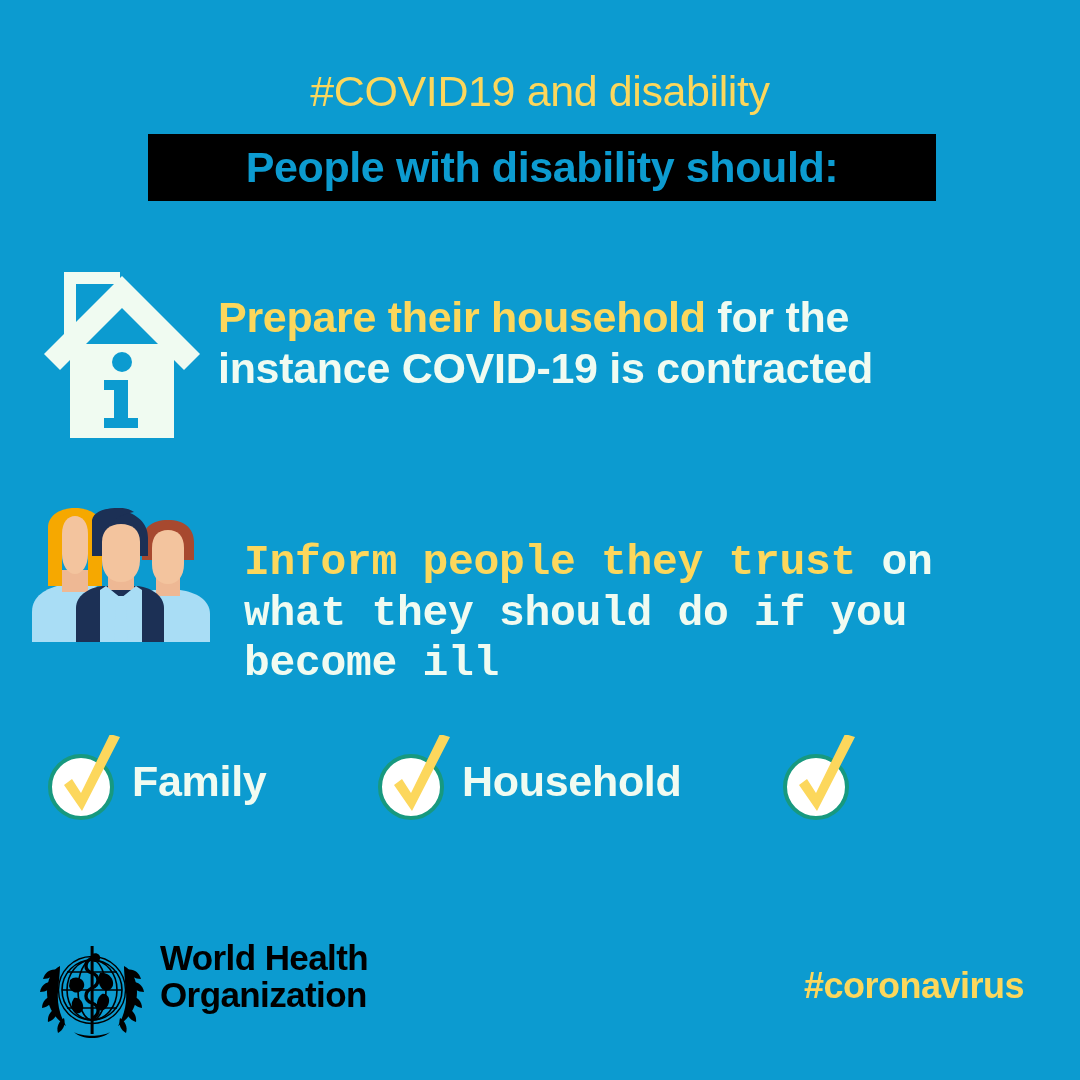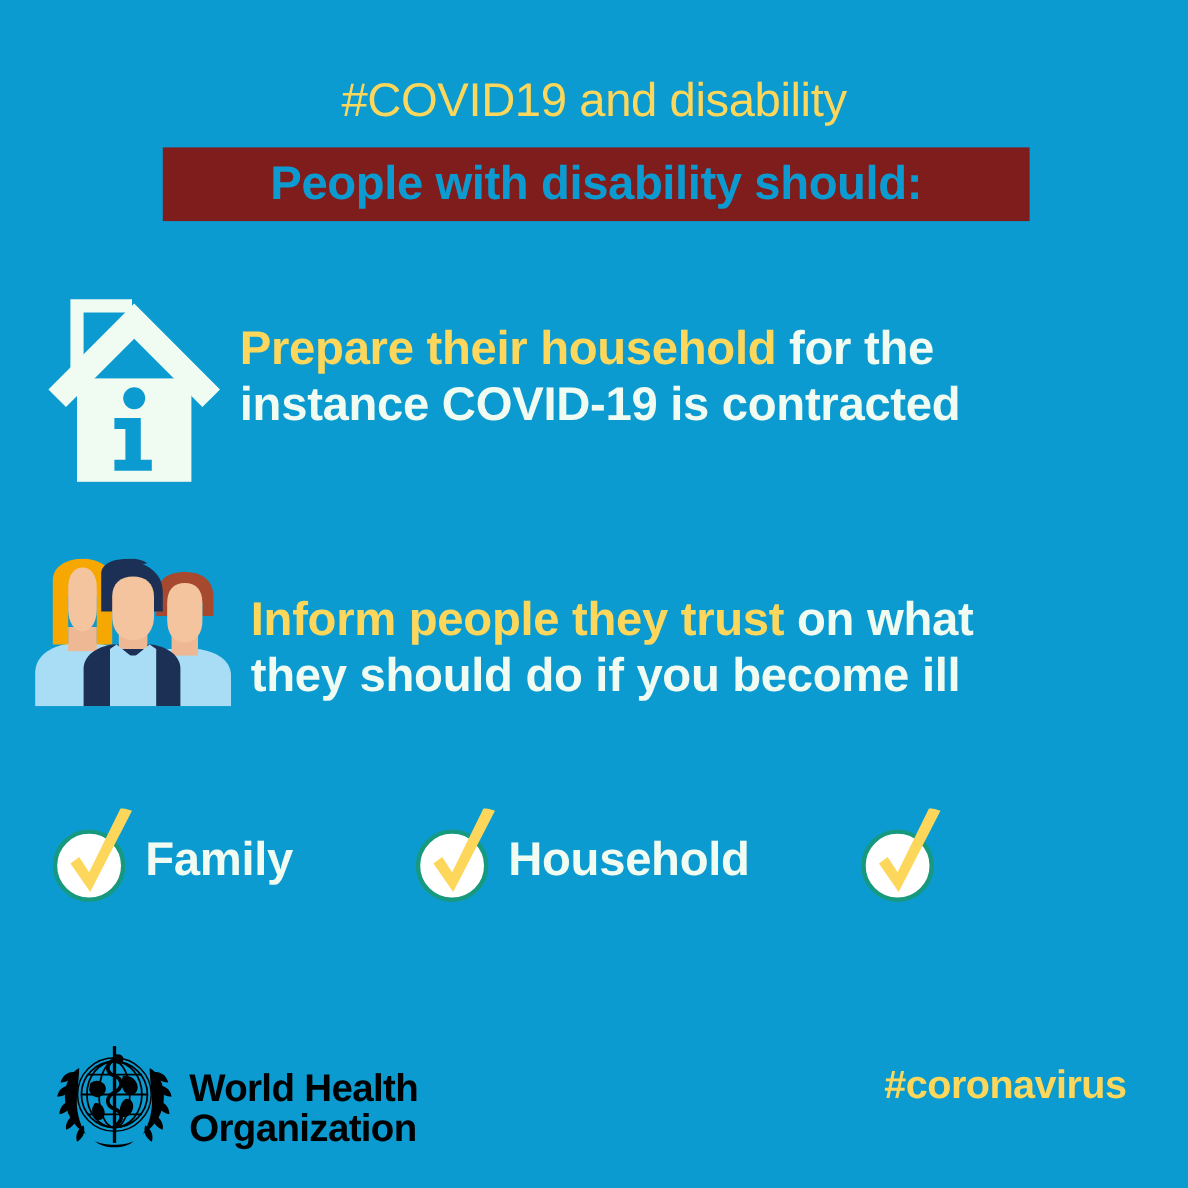--- a/index.html
+++ b/index.html
@@ -29,21 +29,21 @@
     font-weight: normal;
     letter-spacing: -0.4px;
     line-height: 1;
   }
   #subhead-band {
     position: absolute;
     top: 134px;
     left: 148px;
     width: 788px;
     height: 67px;
-    background: #7f1d1d;
+    background: #000000;
     display: flex;
     align-items: center;
     justify-content: center;
   }
   #subhead-text {
     color: #0c9bd0;
     font-size: 43px;
     font-weight: bold;
     letter-spacing: -0.4px;
     line-height: 1;
@@ -76,23 +76,24 @@
 
   
   #row-inform-icon {
     position: absolute;
     left: 18px;
     top: 508px;
     width: 205px;
     height: 134px;
   }
   #row-inform-text {
-    left: 228px;
+    left: 244px;
     top: 538px;
     width: 740px;
+    font-family: Liberation Mono, monospace;
   }
 
   
   #check-row {
     position: absolute;
     left: 0;
     top: 735px;
     width: 1080px;
     height: 100px;
   }
@@ -118,26 +119,26 @@
     margin-left: 6px;
     line-height: 1;
   }
   #check-0 { left: 48px; }
   #check-1 { left: 378px; justify-content: flex-end; }
   #check-2 { left: 783px; }
 
   
   #who-logo {
     position: absolute;
-    left: 48px;
+    left: 36px;
     top: 940px;
     width: 340px;
     height: 105px;
     display: flex;
-    align-items: flex-end;
+    align-items: flex-start;
   }
   #who-emblem {
     width: 112px;
     height: 100px;
     flex: 0 0 112px;
   }
   #who-wordmark {
     margin-left: 12px;
     color: #000000;
     font-weight: bold;

